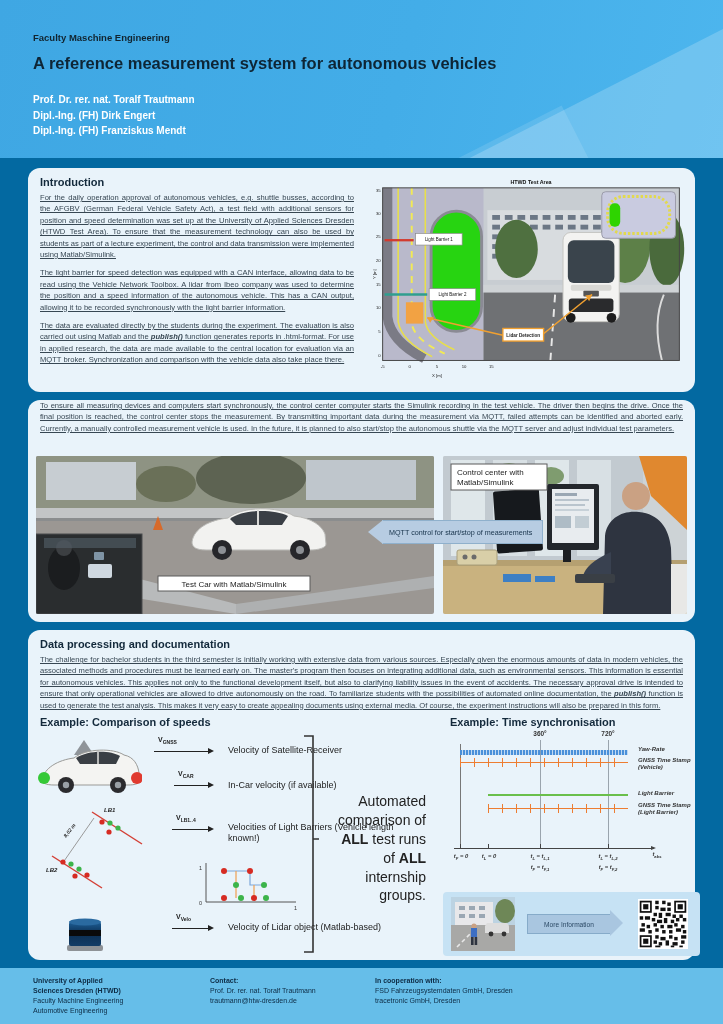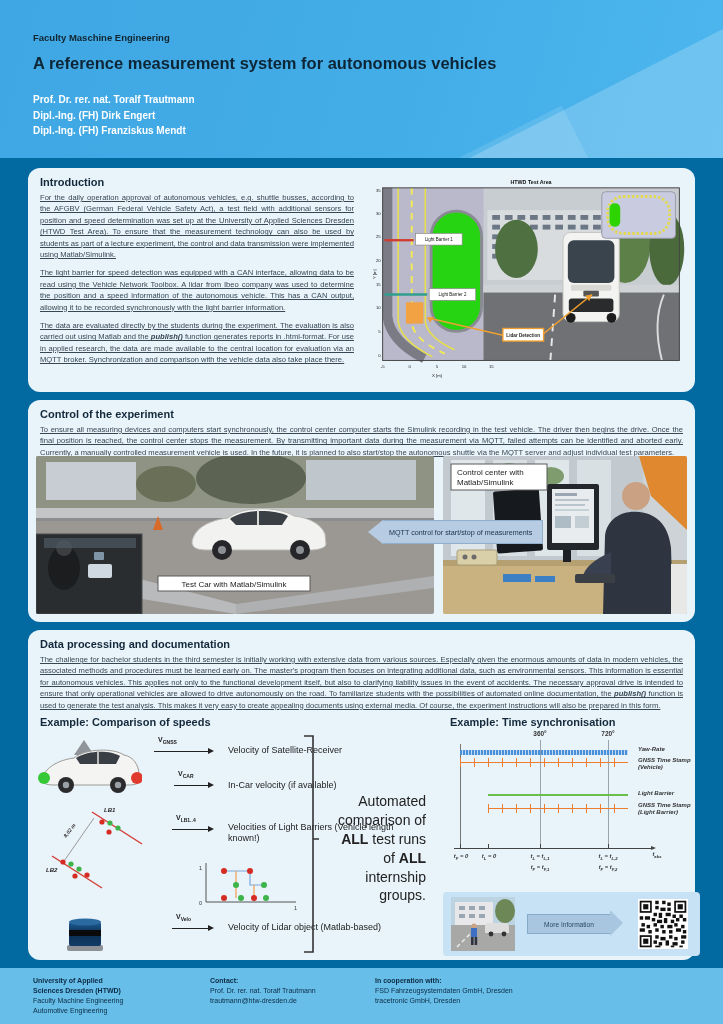--- a/index.html
+++ b/index.html
@@ -213,21 +213,20 @@
             <text x="96" y="198">10</text>
           <text x="124" y="198">15</text>
         </g>
         <text x="68" y="207" text-anchor="middle">X [m]</text>
         <text x="5" y="101" text-anchor="middle" transform="rotate(-90 5 101)">Y [m]</text>
       </g>
     </svg>
   </div>
 
   <div class="card" id="control">
-    <h2>Control of the experiment</h2>
     <p>To ensure all measuring devices and computers start synchronously, the control center computer starts the Simulink recording in the test vehicle. The driver then begins the drive. Once the final position is reached, the control center stops the measurement. By transmitting important data during the measurement via MQTT, failed attempts can be identified and aborted early. Currently, a manually controlled measurement vehicle is used. In the future, it is planned to also start/stop the autonomous shuttle via the MQTT server and adjust individual test parameters.</p>
 
     <svg class="photo" style="left:8px;top:56px;" width="398" height="158" viewBox="0 0 398 158">
       <rect width="398" height="158" fill="#9b9793"></rect>
       <rect width="398" height="52" fill="#8e9383"></rect>
       <rect x="10" y="6" width="90" height="38" fill="#c7cdd2"></rect>
       <rect x="270" y="4" width="110" height="40" fill="#bfc6cc"></rect>
       <ellipse cx="215" cy="22" rx="55" ry="26" fill="#5d6352"></ellipse>
       <ellipse cx="130" cy="28" rx="30" ry="18" fill="#6a7058"></ellipse>
       <rect x="0" y="52" width="398" height="10" fill="#c3c5c6"></rect>

